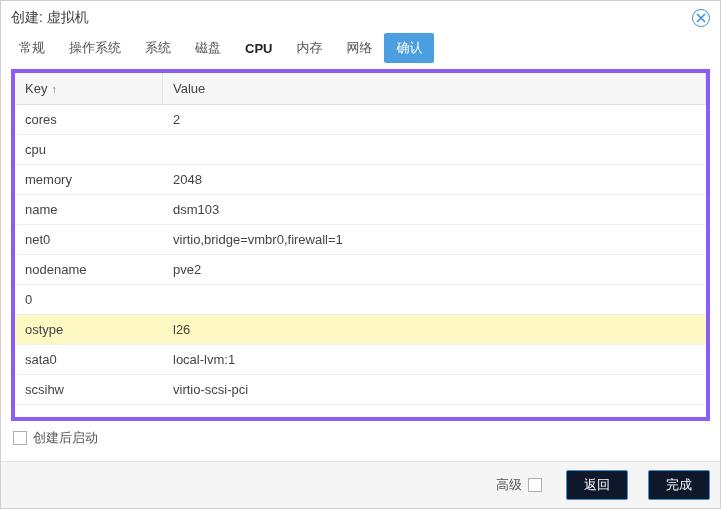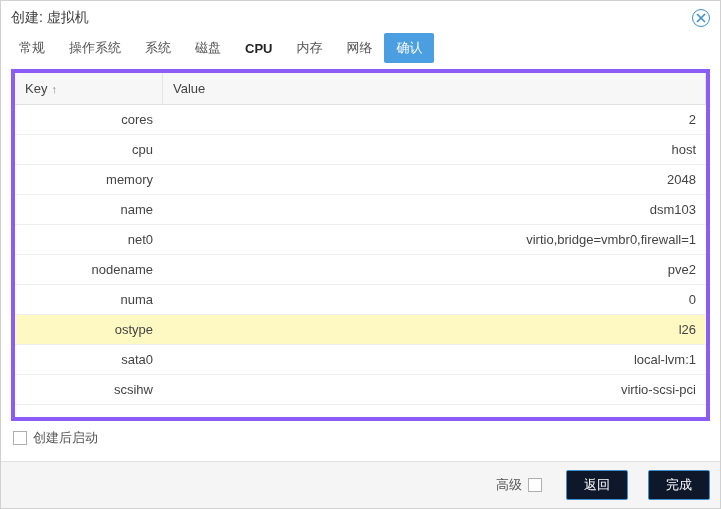--- a/index.html
+++ b/index.html
@@ -77,21 +77,20 @@
     color: #444;
     display: flex;
     align-items: center;
     gap: 4px;
     border-right: 1px solid #e4e4e4;
   }
   .th .sort-arrow { font-size: 11px; color: #888; }
   .tbody {
     flex: 1;
     overflow-y: scroll;
-    text-align: right;
   }
   .tbody::-webkit-scrollbar { width: 12px; background: #f1f1f1;}
   .tbody::-webkit-scrollbar-thumb { background: #c4c4c4; }
   .tr {
     display: flex;
     border-bottom: 1px solid #eee;
     cursor: default;
   }
   .tr.selected { background: #fef9c3; }
   .td {
@@ -181,40 +180,38 @@
         <span>Value</span>
       </div>
     </div>
     <div class="tbody" id="tbody">
         <div class="tr">
           <div class="td col-key">cores</div>
           <div class="td col-val">2</div>
         </div>
         <div class="tr">
           <div class="td col-key">cpu</div>
-          <div class="td col-val">host</div>
         </div>
         <div class="tr">
           <div class="td col-key">memory</div>
           <div class="td col-val">2048</div>
         </div>
         <div class="tr">
           <div class="td col-key">name</div>
           <div class="td col-val">dsm103</div>
         </div>
         <div class="tr">
           <div class="td col-key">net0</div>
           <div class="td col-val">virtio,bridge=vmbr0,firewall=1</div>
         </div>
         <div class="tr">
           <div class="td col-key">nodename</div>
           <div class="td col-val">pve2</div>
         </div>
         <div class="tr">
-          <div class="td col-key">numa</div>
           <div class="td col-val">0</div>
         </div>
         <div class="tr selected">
           <div class="td col-key">ostype</div>
           <div class="td col-val">l26</div>
         </div>
         <div class="tr">
           <div class="td col-key">sata0</div>
           <div class="td col-val">local-lvm:1</div>
         </div>

